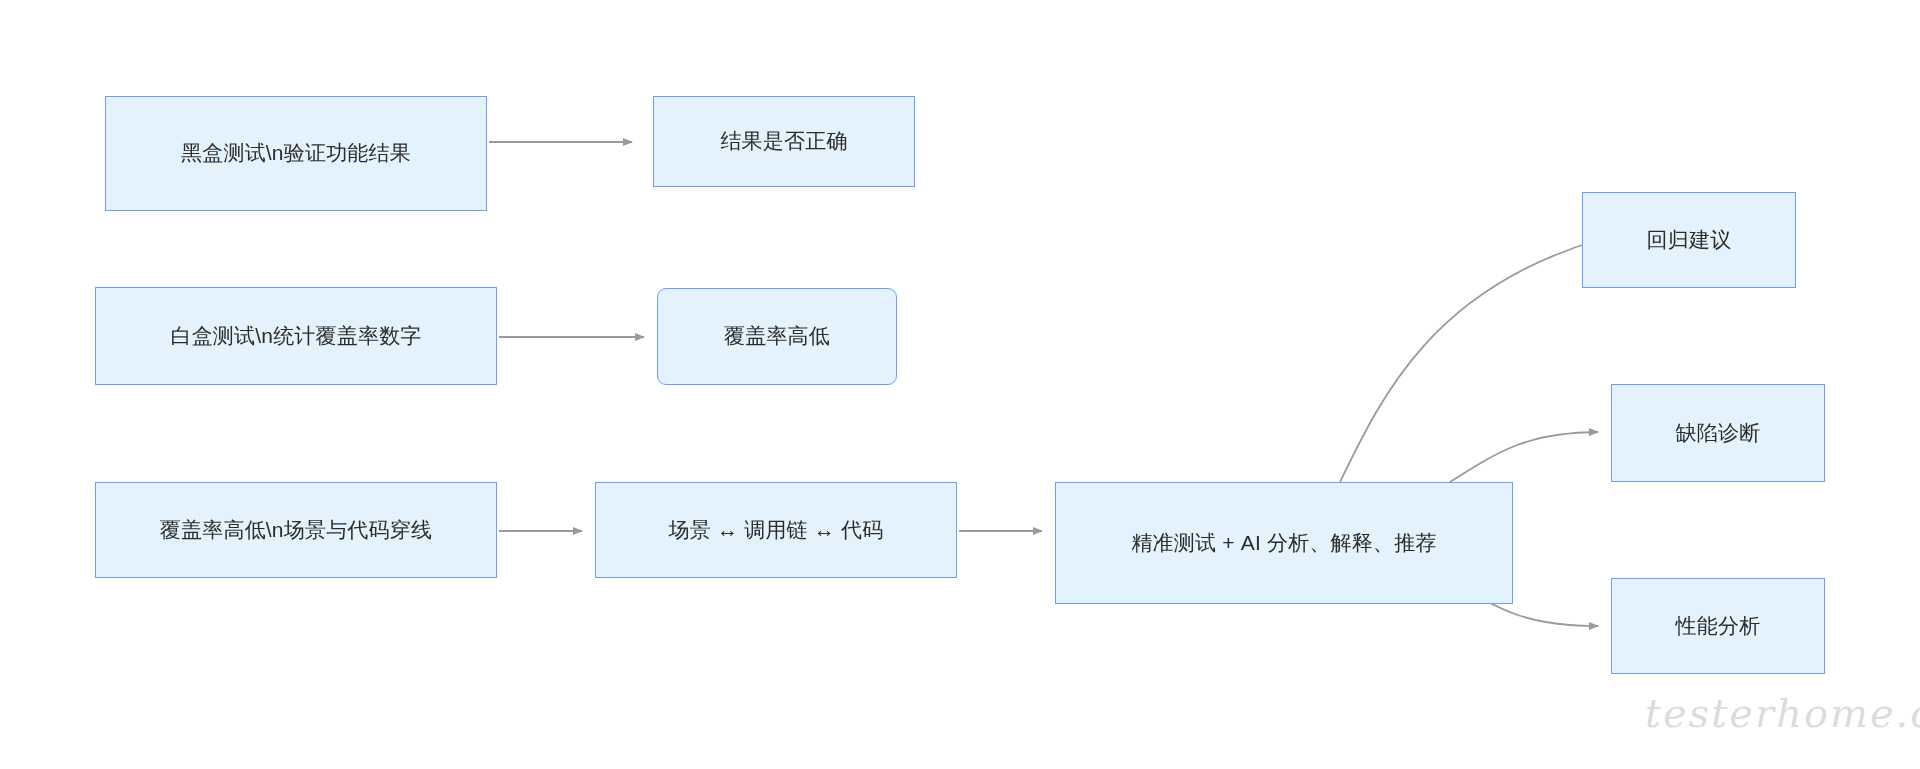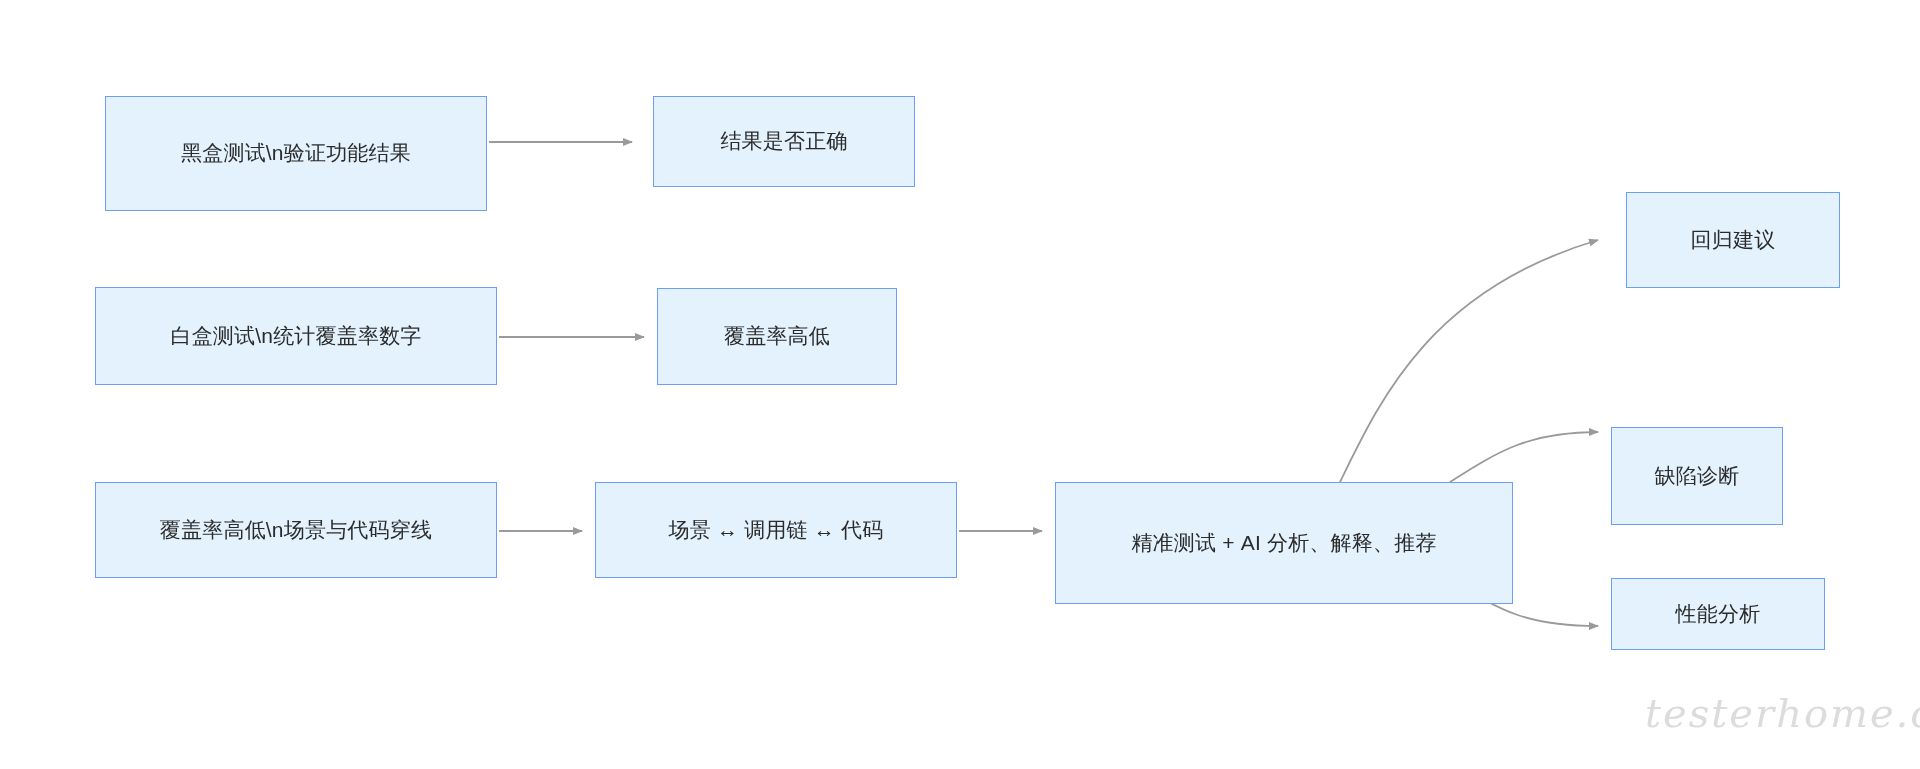--- a/index.html
+++ b/index.html
@@ -88,43 +88,43 @@
   </div>
 
   <div class="node" style="left:614px; top:96px; width:262px; height:91px;margin-left:39px;">
     <span class="node-label">结果是否正确</span>
   </div>
 
   <div class="node" style="left:95px; top:287px; width:402px; height:98px;">
     <span class="node-label">白盒测试\n统计覆盖率数字</span>
   </div>
 
-  <div class="node" style="left:657px; top:288px; width:240px; height:97px;">
+  <div class="node" style="left:657px; top:288px; width:240px; height:97px;border-radius:9px;">
     <span class="node-label">覆盖率高低</span>
   </div>
 
   <div class="node" style="left:95px; top:482px; width:402px; height:96px;">
     <span class="node-label">覆盖率高低\n场景与代码穿线</span>
   </div>
 
   <div class="node" style="left:595px; top:482px; width:362px; height:96px;">
     <span class="node-label">场景 ↔ 调用链 ↔ 代码</span>
   </div>
 
   <div class="node" style="left:1055px; top:482px; width:458px; height:122px;">
     <span class="node-label">精准测试 + AI 分析、解释、推荐</span>
   </div>
 
-  <div class="node" style="left:1626px; top:192px; width:214px; height:96px;">
+  <div class="node" style="left:1582px; top:192px; width:214px; height:96px;">
     <span class="node-label">回归建议</span>
   </div>
 
-  <div class="node" style="left:1611px; top:384px; width:172px; height:98px;margin-top:43px;">
+  <div class="node" style="left:1611px; top:384px; width:214px; height:98px;">
     <span class="node-label">缺陷诊断</span>
   </div>
 
-  <div class="node" style="left:1611px; top:578px; width:214px; height:72px;">
+  <div class="node" style="left:1611px; top:578px; width:214px; height:96px;">
     <span class="node-label">性能分析</span>
   </div>
 
   <div class="watermark" style="left:1645px; top:690px;">testerhome.com</div>
 
 </div>
 
 </body></html>

